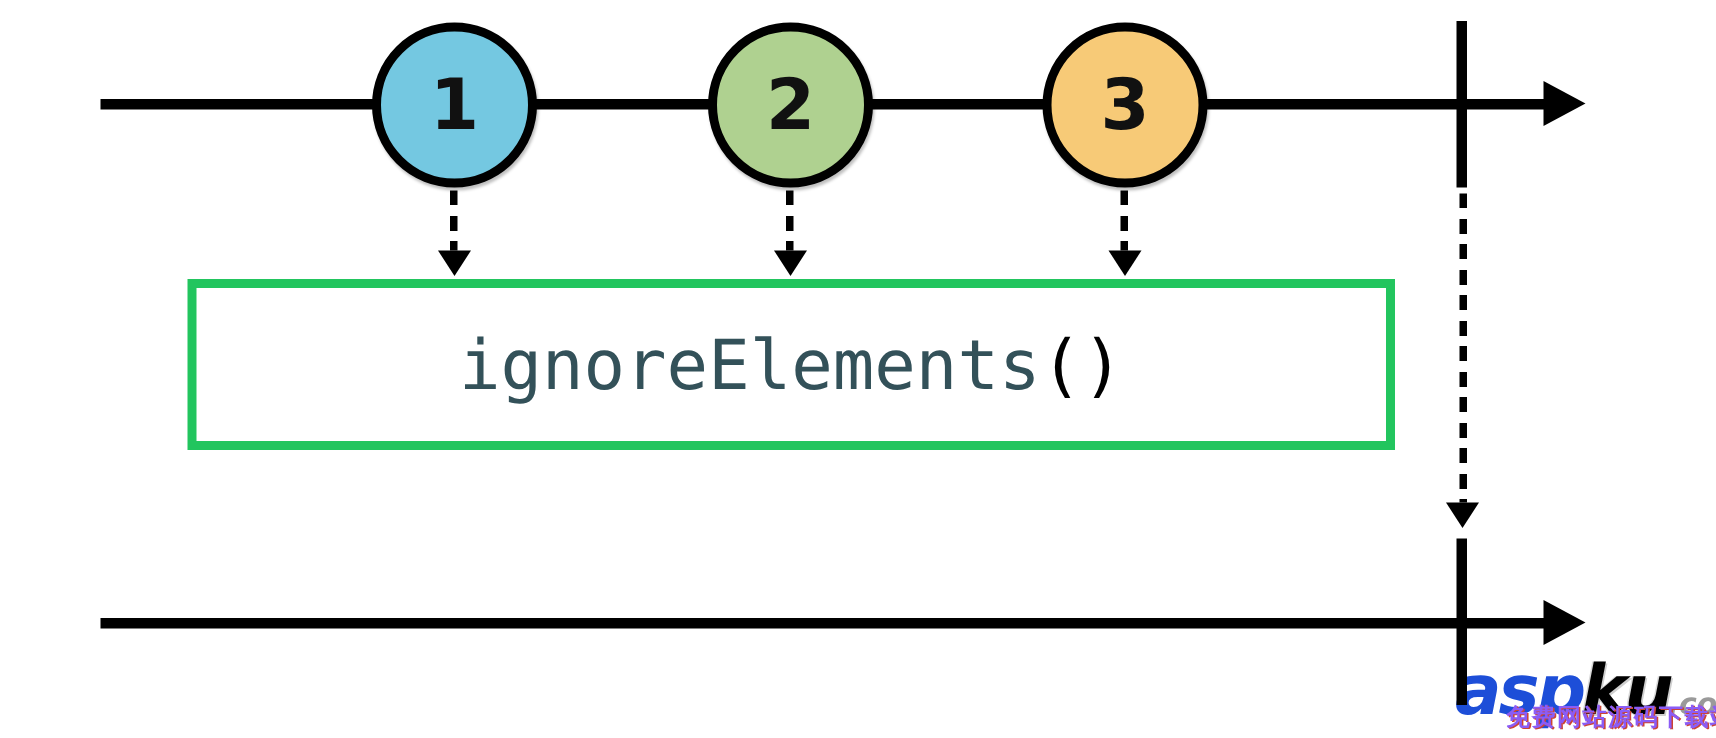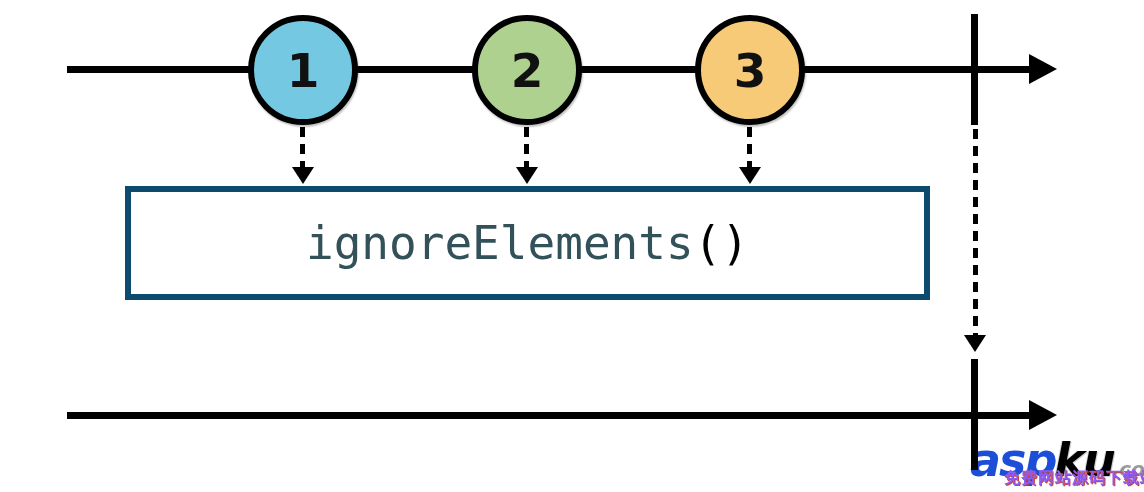--- a/index.html
+++ b/index.html
@@ -92,21 +92,21 @@
   .arrow-down.a4 { left: 964px; top: 335px; }
 
   
   .op-box {
     position: absolute;
     left: 125px;
     top: 186px;
     width: 805px;
     height: 114px;
     box-sizing: border-box;
-    border: 6px solid #0c4a6e;
+    border: 6px solid #22c55e;
     background: #fff;
     display: flex;
     align-items: center;
     justify-content: center;
     z-index: 2;
   }
   .op-box .op-text {
     font-family: "DejaVu Sans Mono", "Liberation Mono", monospace;
     font-size: 46px;
     letter-spacing: 0px;

